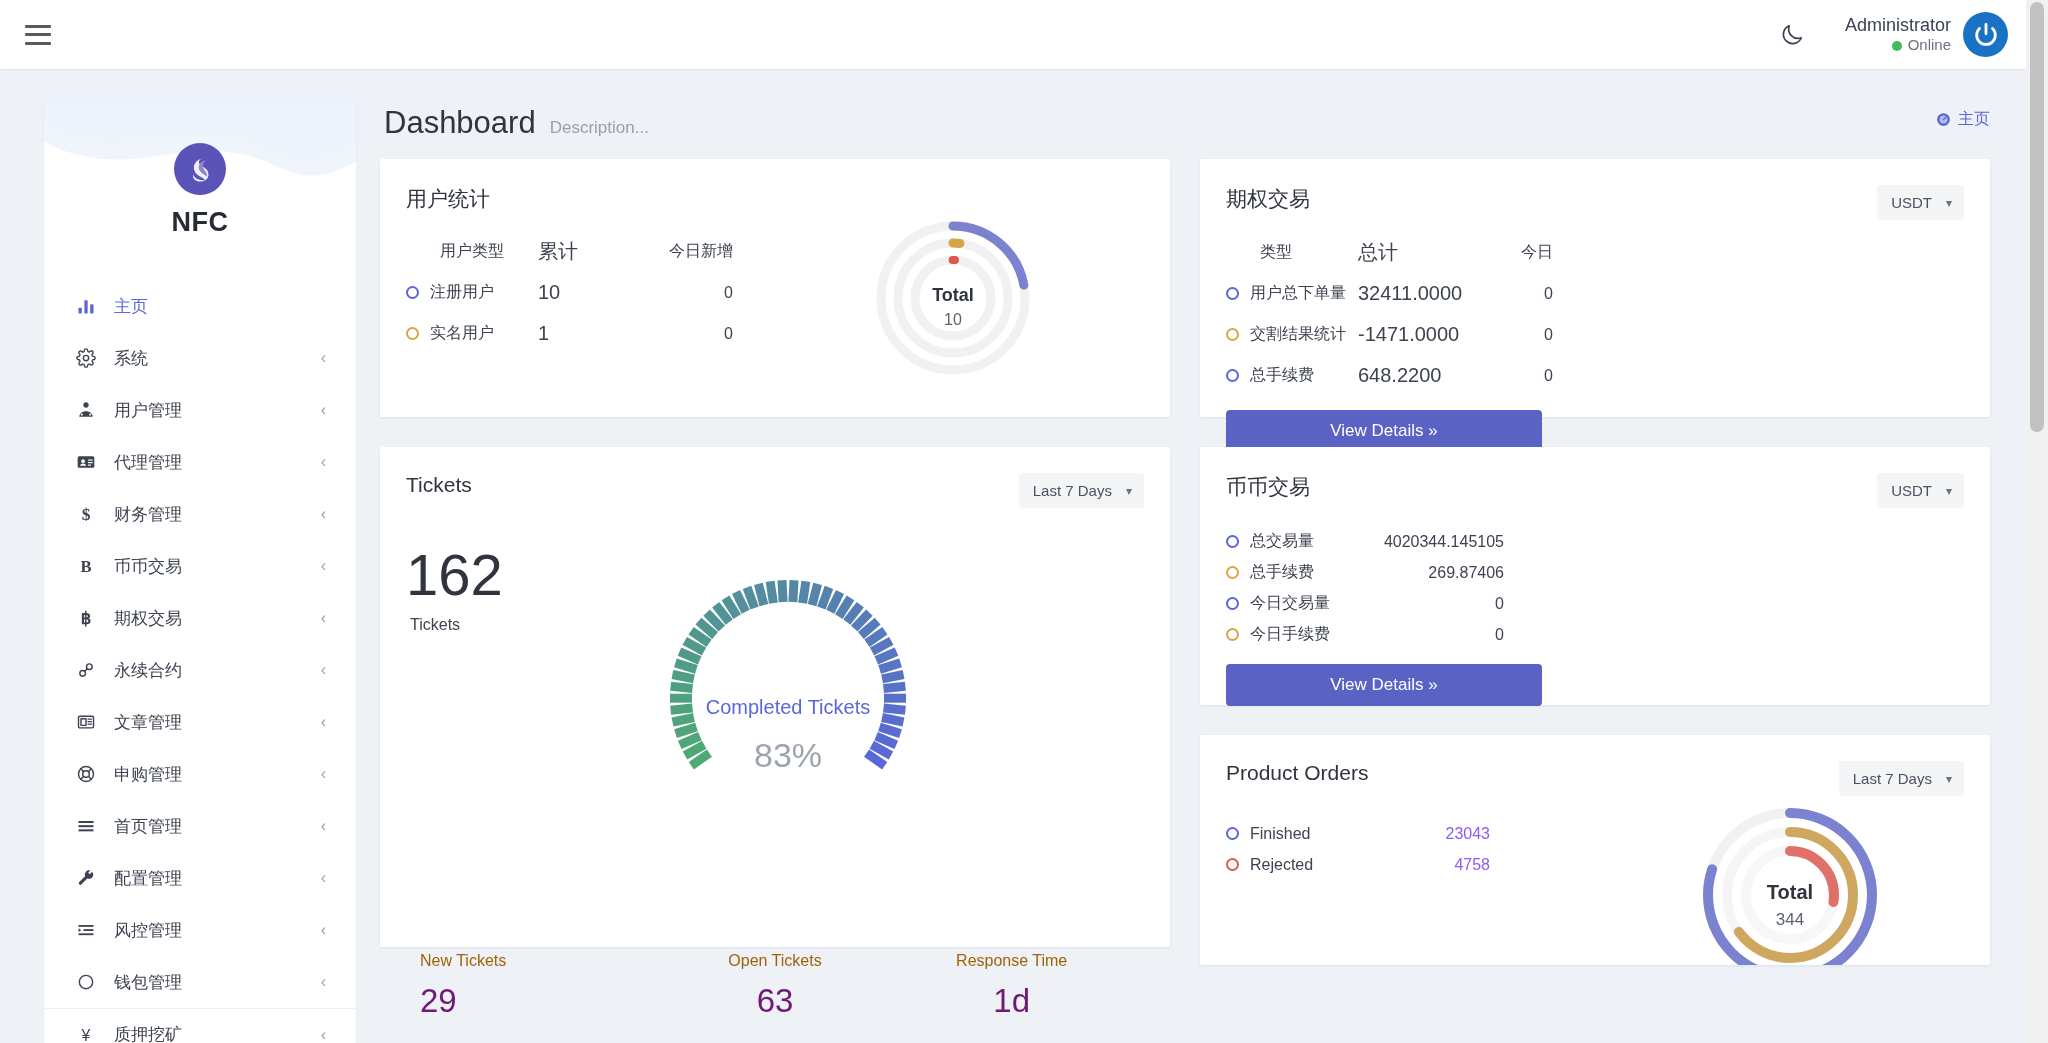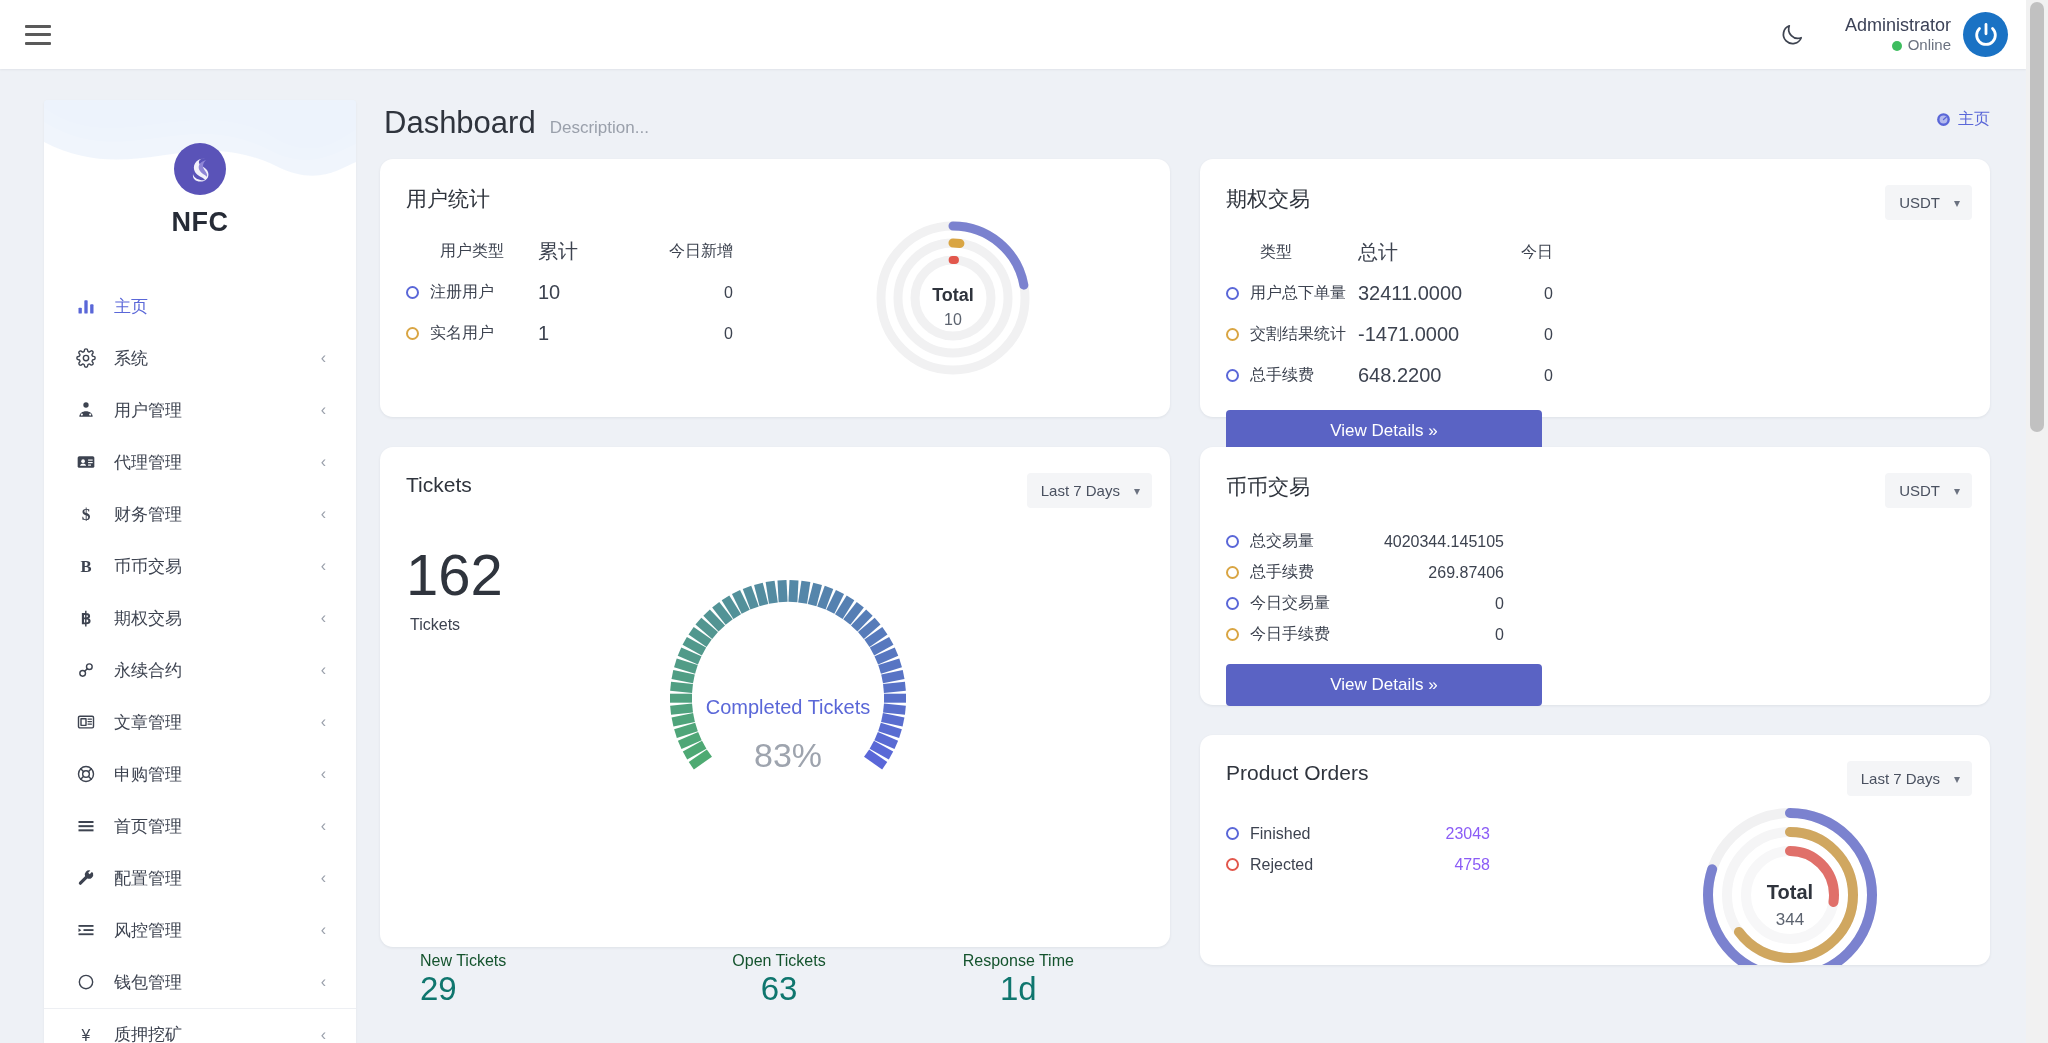--- a/index.html
+++ b/index.html
@@ -116,23 +116,23 @@
     position: absolute; right: 8px; top: 12px;
     display: flex; align-items: center; gap: 6px;
     color: #5a67d8; font-size: 16px; cursor: pointer;
   }
 
   .grid { display: flex; gap: 30px; align-items: flex-start; }
   .col-left { width: 790px; }
   .col-right { width: 790px; }
 
   .card {
-    background: #fff; border-radius: 13px;
+    background: #fff; border-radius: 2px;
     box-shadow: 0 1px 3px rgba(16,24,40,.07);
-    padding: 26px 18px 22px 26px;
+    padding: 26px 26px 22px 26px;
     margin-bottom: 30px;
     position: relative;
   }
   .card-title { font-size: 21px; color: #2f343d; }
   .card-head { display: flex; align-items: flex-start; justify-content: space-between; }
 
   .select-pill {
     background: #f4f5f7; border: none; border-radius: 4px;
     padding: 9px 12px 9px 14px;
     font-size: 15px; color: #4a5160;
@@ -175,22 +175,22 @@
     text-align: center; color: #5a67d8; font-size: 20px;
   }
   .gauge-center-pct {
     position: absolute; left: 252px; top: 190px; width: 260px;
     text-align: center; color: #9ea4ae; font-size: 34px;
   }
   .tickets-foot { display: flex; margin-top: 6px; }
   .tk-cell { flex: 1; text-align: center; }
   .tk-cell:first-child { text-align: left; padding-left: 14px; }
   .tk-cell:last-child { text-align: center; padding-right: 14px; }
-  .tk-label { font-size: 16px; color: #14532d; }
-  .tk-value { font-size: 33px; color: #0f766e; }
+  .tk-label { font-size: 16px; color: #a16207; }
+  .tk-value { font-size: 33px; color: #701a75; margin-top: 12px; }
 
   
   .kv-row { display: flex; align-items: center; height: 31px; }
   .kv-label { font-size: 16px; color: #3d4350; width: 112px; }
   .kv-value { font-size: 16px; color: #3d4350; width: 142px; text-align: right; }
 
   
   .po-label { font-size: 16px; color: #3d4350; width: 130px; }
   .po-value { font-size: 16px; color: #8b5cf6; width: 110px; text-align: right; }
 </style>

